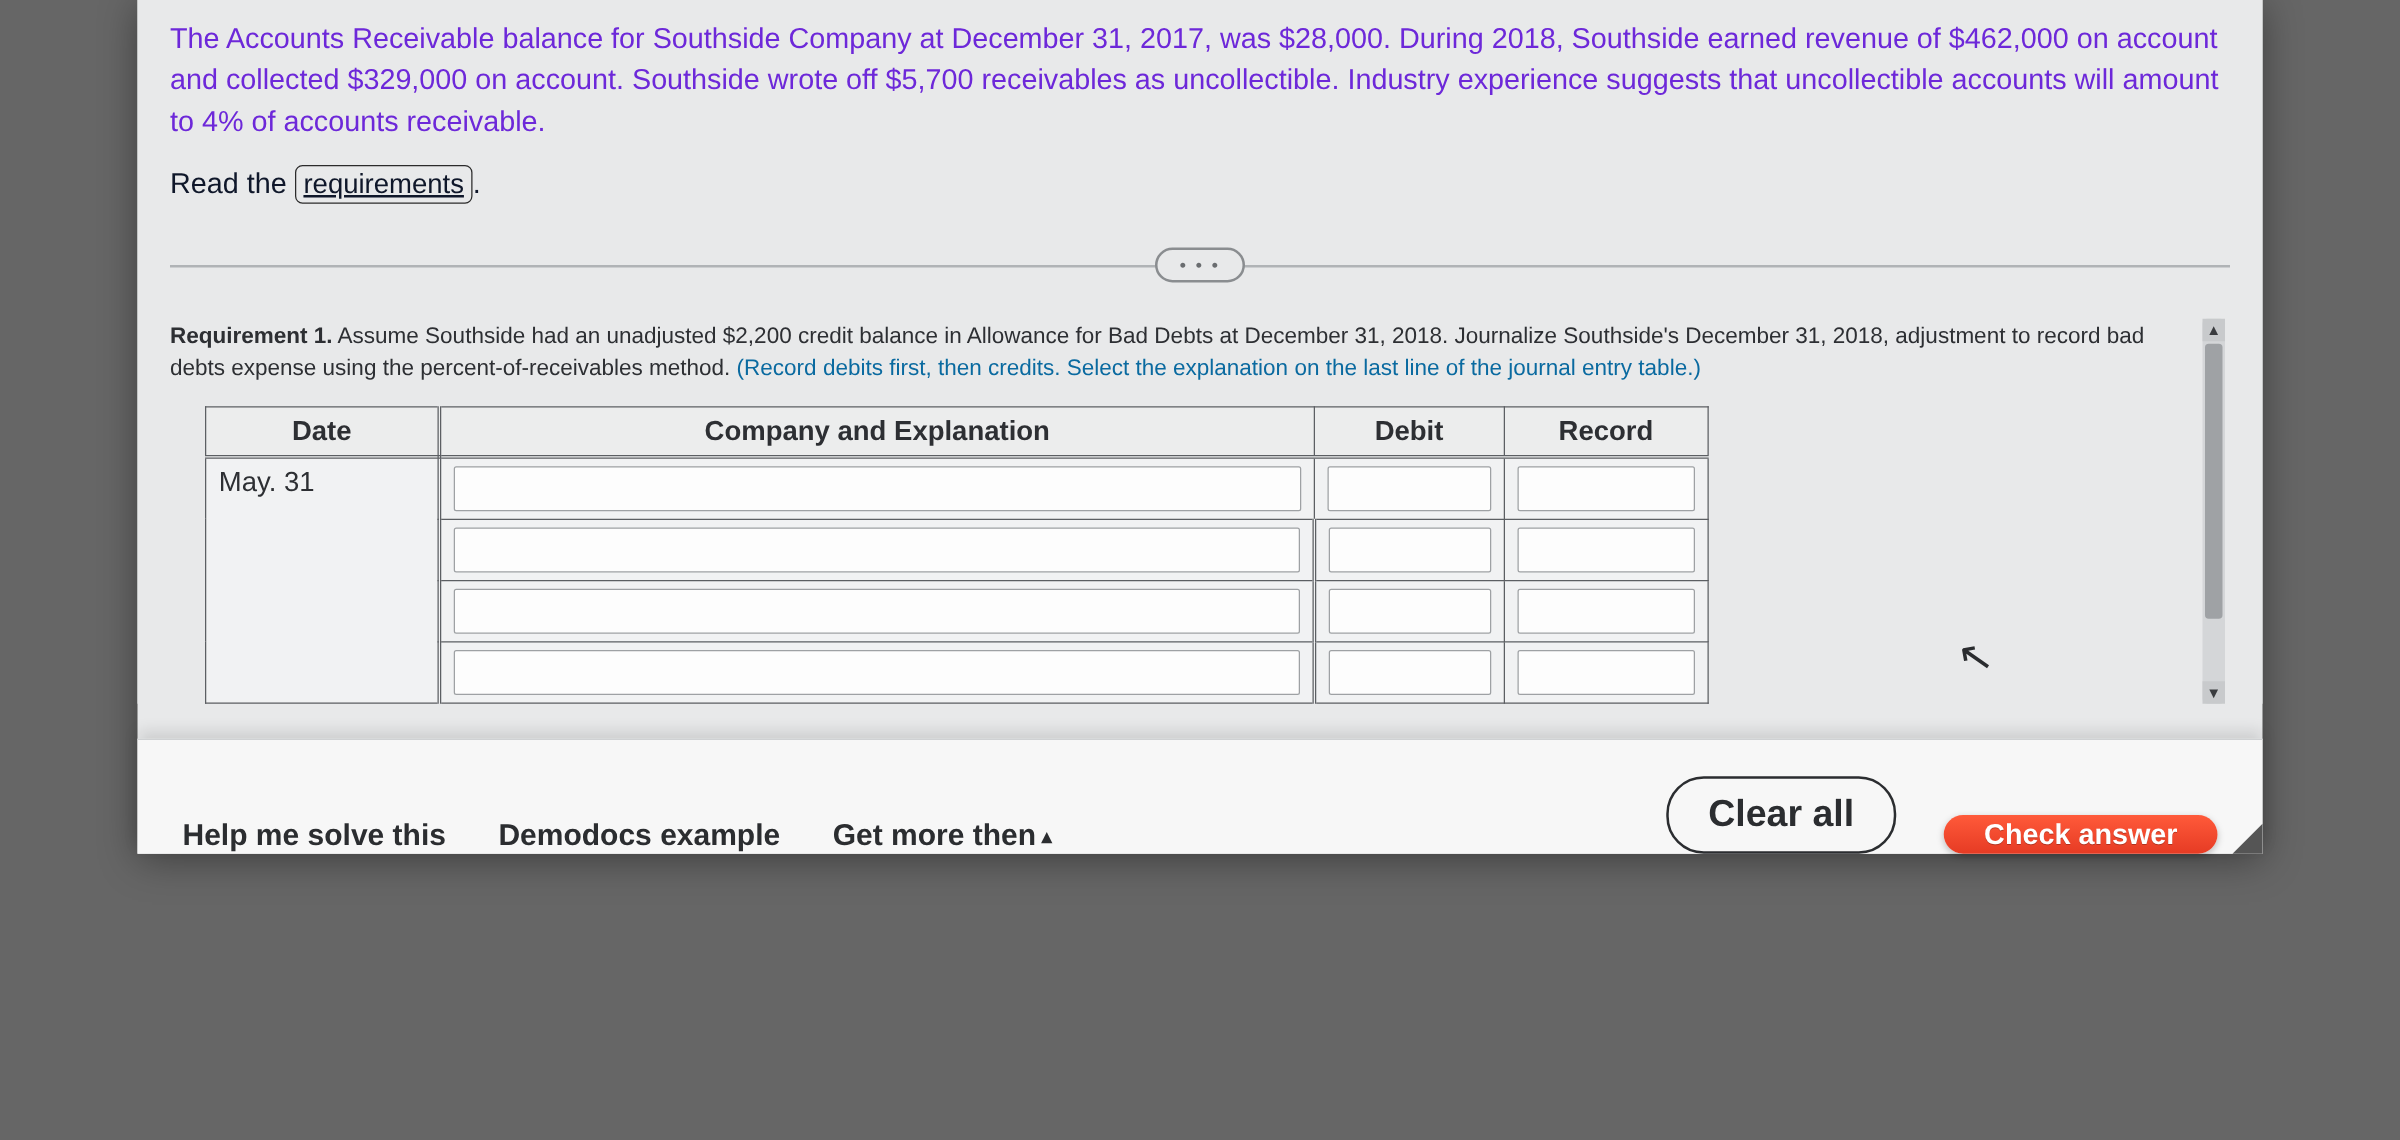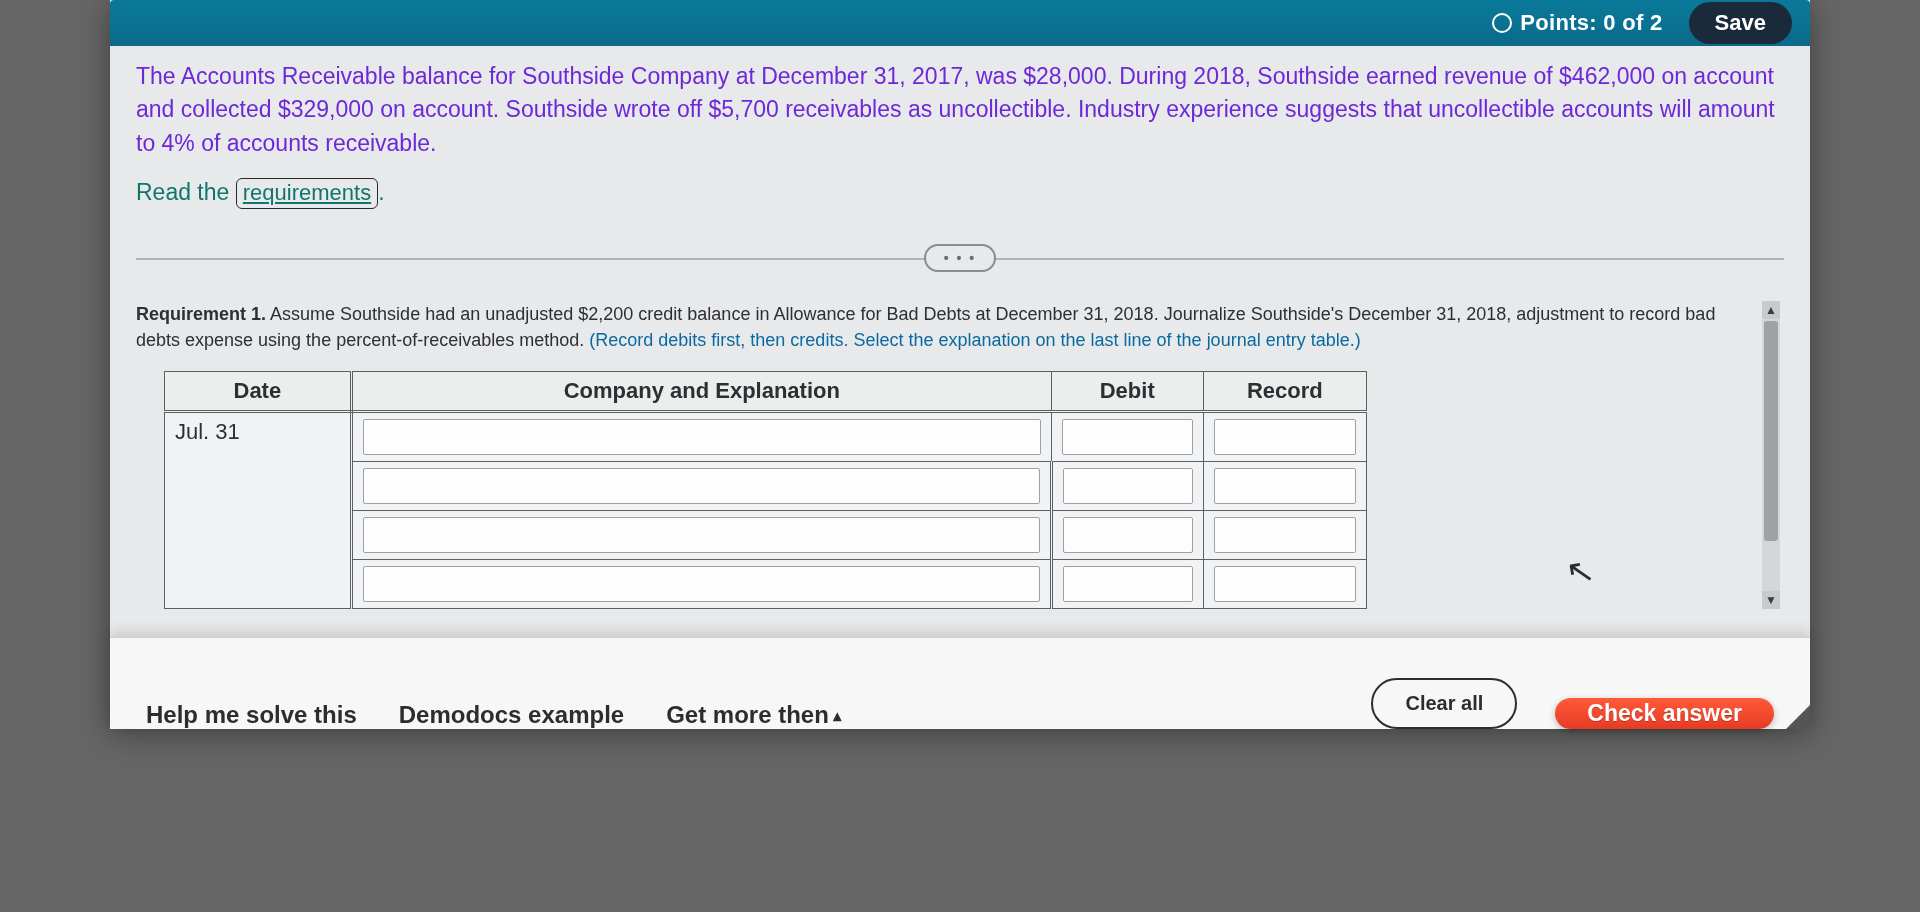--- a/index.html
+++ b/index.html
@@ -46,21 +46,21 @@
     padding: 14px 26px 0 26px;
     background: #e8e9ea;
     color: #262a2e;
   }
 
   .problem-text {
     font-size: 23px;
     line-height: 1.45;
     color: #6d28d9;
   }
-  .read-req { font-size: 23px; margin-top: 18px; color: #0f766e; }
+  .read-req { font-size: 23px; margin-top: 18px; color: #0f172a; }
   .req-link {
     display: inline-block;
     border: 1.5px solid #2b2b2b;
     border-radius: 6px;
     padding: 0 6px 1px 6px;
     text-decoration: underline;
     cursor: pointer;
     font-size: 22px;
     line-height: 1.25;
     background: #e8e9ea;
@@ -159,21 +159,21 @@
     padding: 0 36px;
     gap: 38px;
     box-shadow: 0 -6px 12px rgba(0,0,0,0.12);
   }
   .footer-left { display: flex; gap: 42px; align-items: center; flex: 1; }
   .hlp-link { font-size: 24px; font-weight: 700; color: #2b2d30; cursor: pointer; }
   .hlp-link.caret::after { content: " \25B4"; font-size: 16px; vertical-align: 2px; }
 
   .clear-btn {
     border: 2px solid #2b2d30; background: transparent; color: #2b2d30;
-    border-radius: 30px; padding: 12px 32px; font-size: 20px; font-weight: 600;
+    border-radius: 30px; padding: 12px 32px; font-size: 30px; font-weight: 600;
     cursor: pointer;
   }
   .check-btn {
     border: none; color: #fff;
     background: linear-gradient(180deg, #ff5a3a 0%, #e63b24 100%);
     border-radius: 30px; padding: 2px 32px; font-size: 23px; font-weight: 700;
     cursor: pointer; box-shadow: 0 2px 6px rgba(0,0,0,0.25);
     text-shadow: 0 1px 0 rgba(0,0,0,0.25);
   }
 
@@ -181,27 +181,20 @@
     position: absolute; right: 0; bottom: 0; width: 0; height: 0;
     border-left: 24px solid transparent;
     border-bottom: 24px solid #555;
   }
 </style>
 </head>
 <body>
 
 <div class="stage">
 
-  <div class="topbar">
-    <div class="points-wrap">
-      <span class="points-icon"></span>
-      <span>Points: 0 of 2</span>
-    </div>
-    <button class="save-btn">Save</button>
-  </div>
 
   <div class="body-area">
 
     <p class="problem-text">The Accounts Receivable balance for Southside Company at December 31, 2017, was $28,000. During 2018, Southside earned revenue of $462,000 on account and collected $329,000 on account. Southside wrote off $5,700 receivables as uncollectible. Industry experience suggests that uncollectible accounts will amount to 4% of accounts receivable.</p>
 
     <p class="read-req">
       <span>Read the </span><span class="req-link">requirements</span><span>.</span>
     </p>
 
     <div class="sep-row">
@@ -226,21 +219,21 @@
           <thead>
             <tr>
               <th>Date</th>
               <th>Company and Explanation</th>
               <th>Debit</th>
               <th>Record</th>
             </tr>
           </thead>
           <tbody>
             <tr>
-              <td class="date-cell" rowspan="4">Jul. 31</td>
+              <td class="date-cell" rowspan="4">May. 31</td>
               <td>
                   <div class="cell-input"></div>
                 </td>
               <td>
                   <div class="cell-input"></div>
                 </td>
               <td>
                   <div class="cell-input"></div>
                 </td>
             </tr>

